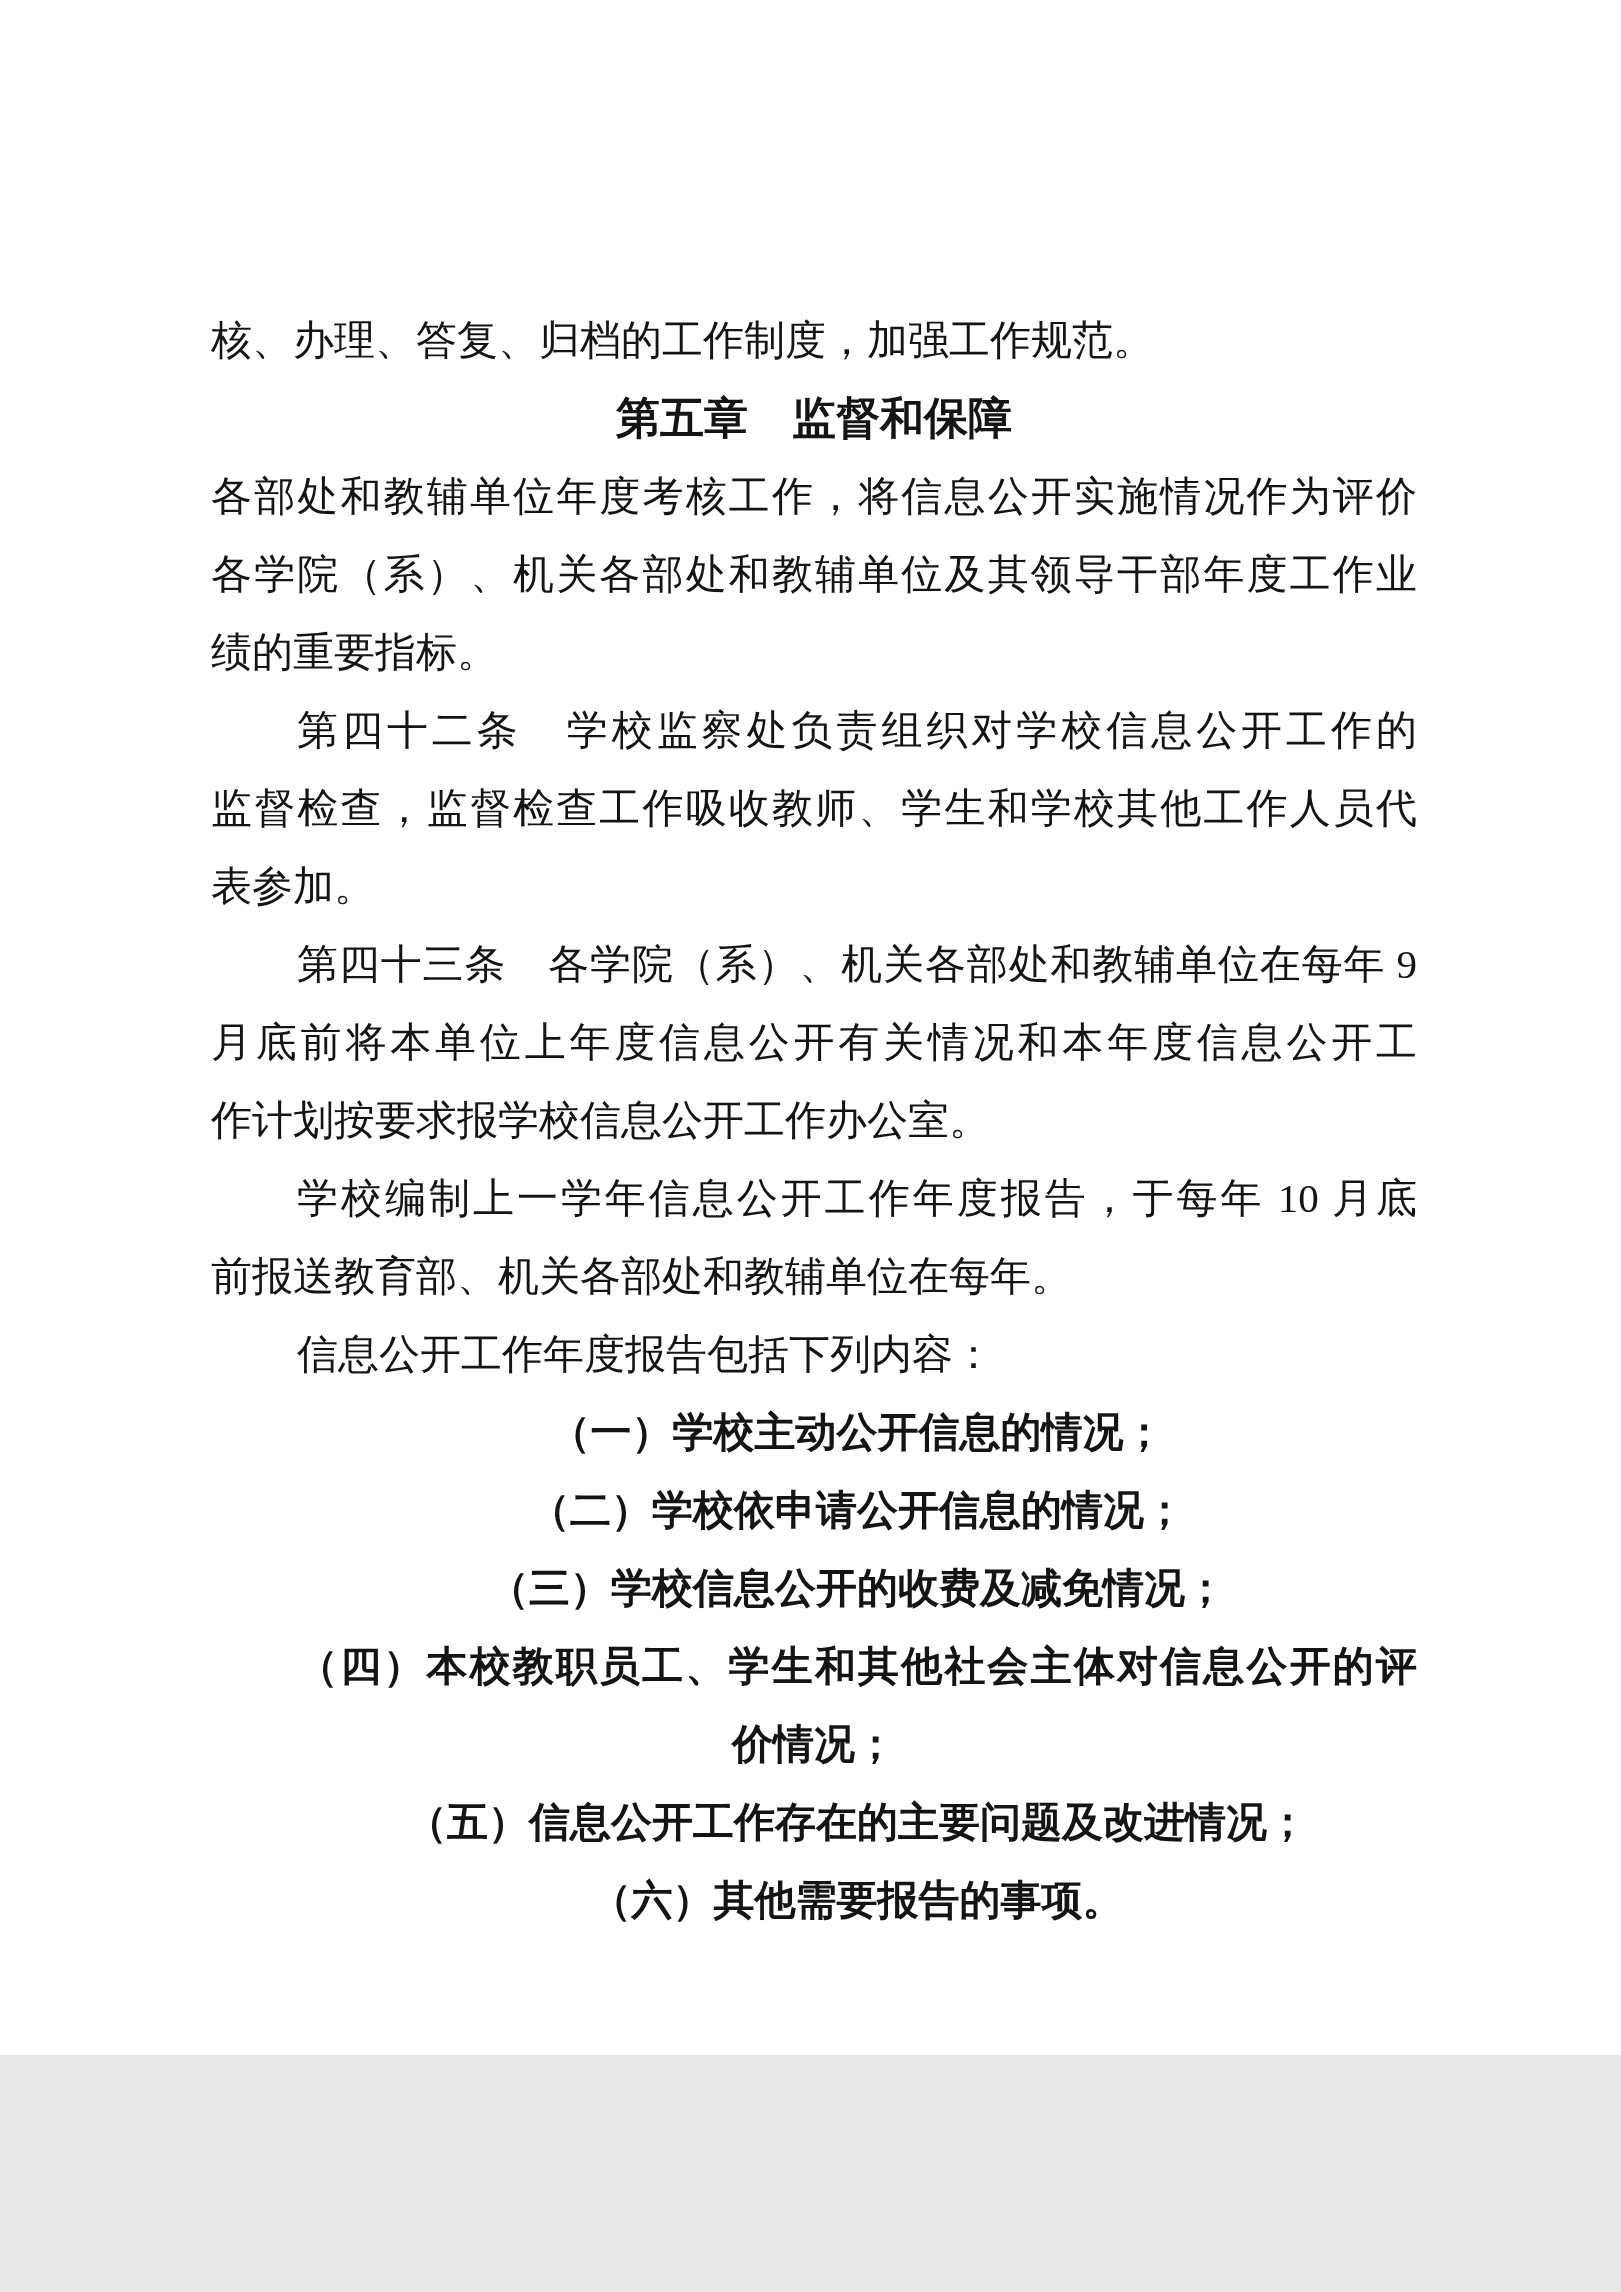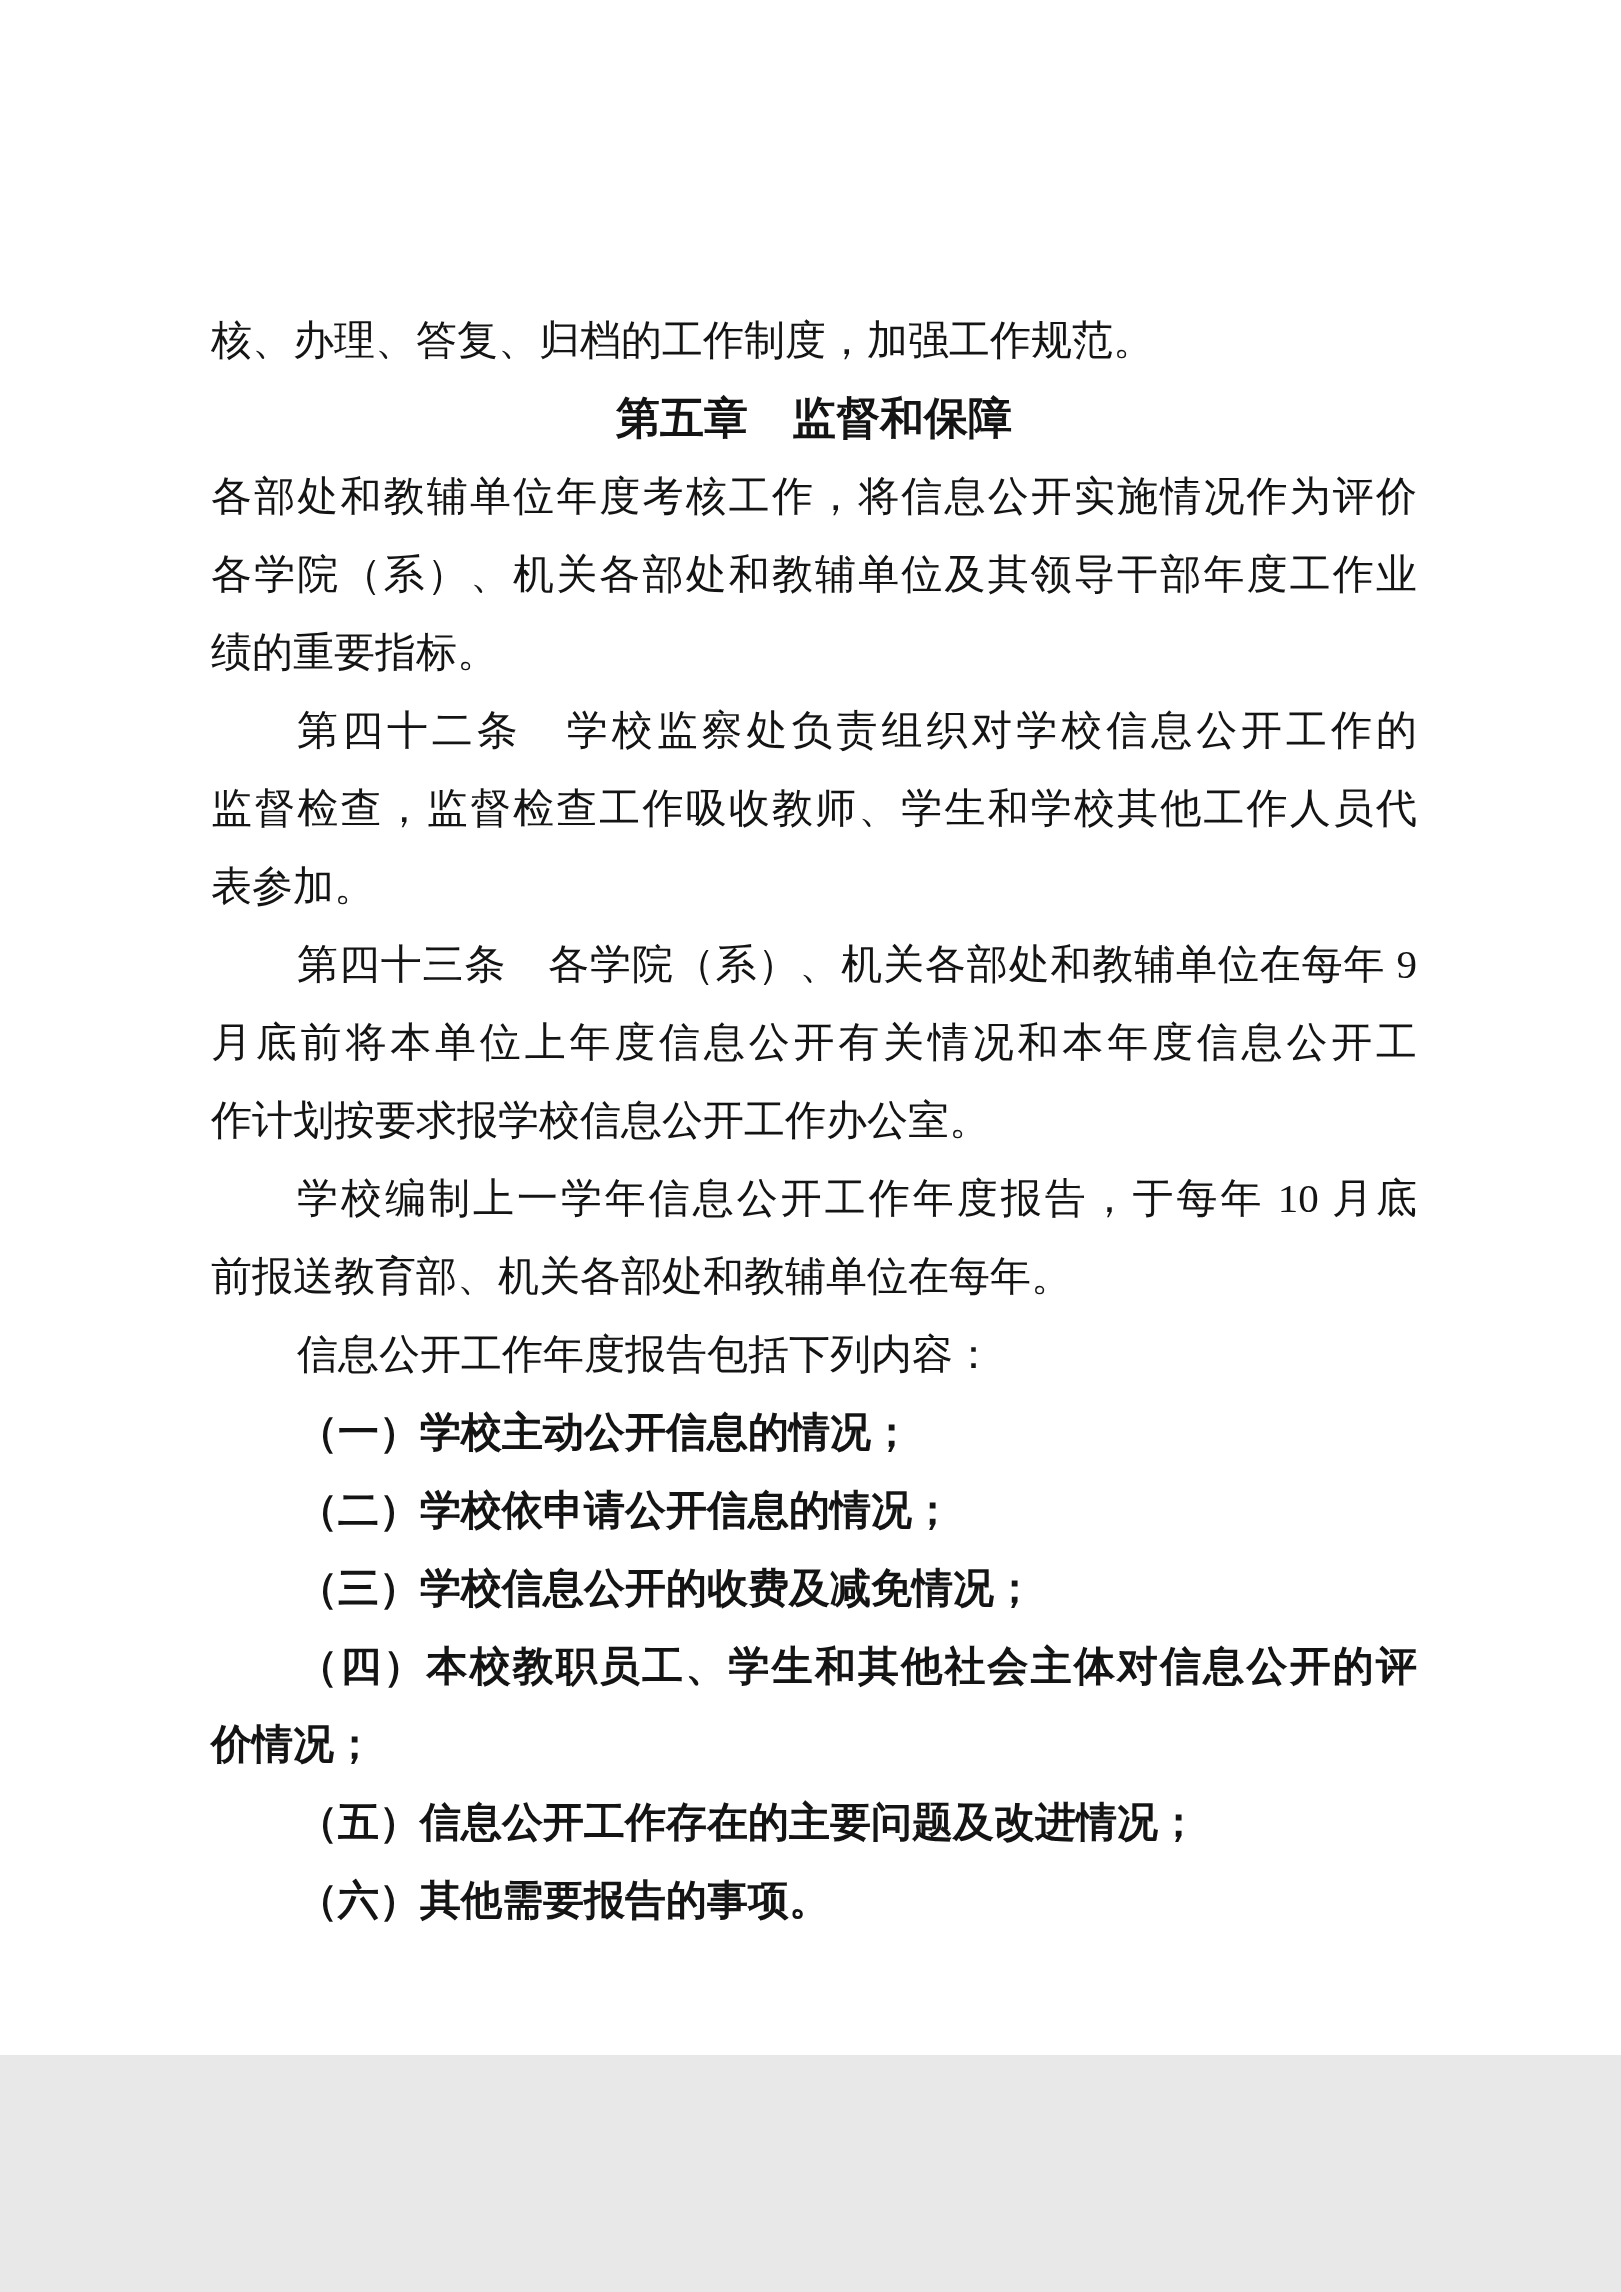--- a/index.html
+++ b/index.html
@@ -33,20 +33,21 @@
   .line.indent {
     text-indent: 86px;
   }
   .line.fill {
     text-align: justify;
     text-align-last: justify;
   }
   .line.item {
     font-weight: 700;
     font-family: "Liberation Sans", sans-serif;
+    text-align: center;
   }
   .line.heading {
     text-align: center;
     text-align-last: center;
     font-weight: 700;
     font-size: 44px;
     font-family: "Liberation Sans", sans-serif;
   }
   .footer {
     position: absolute;

